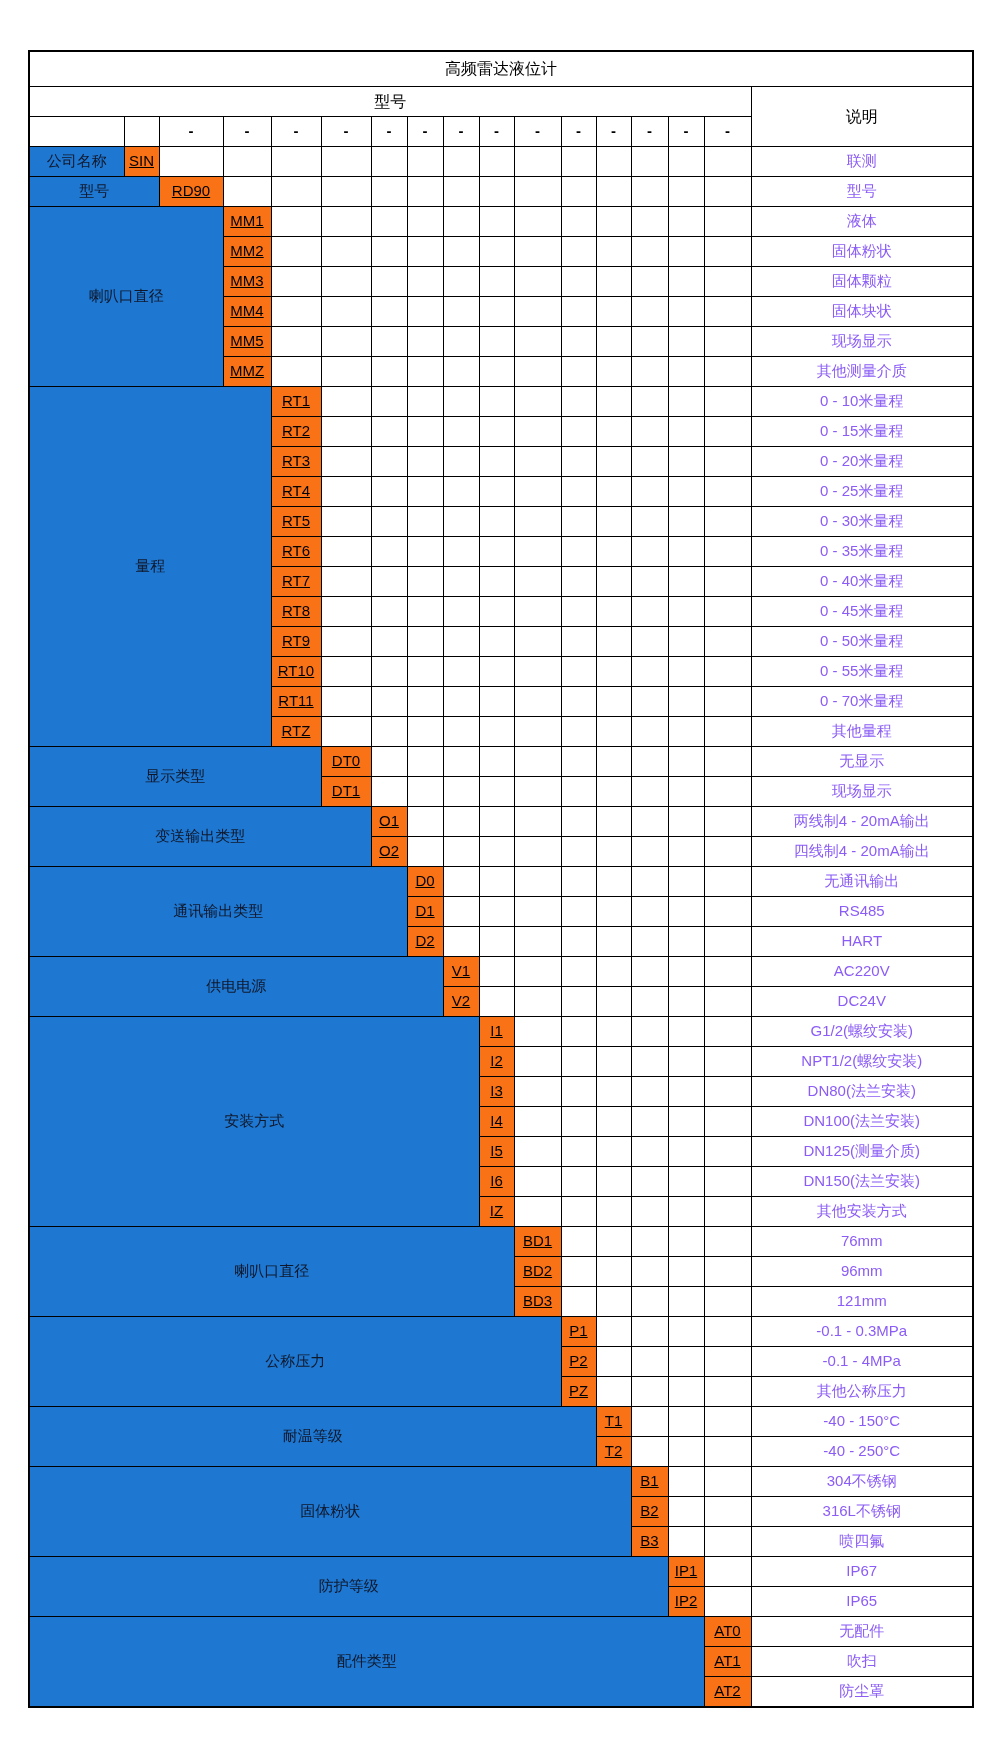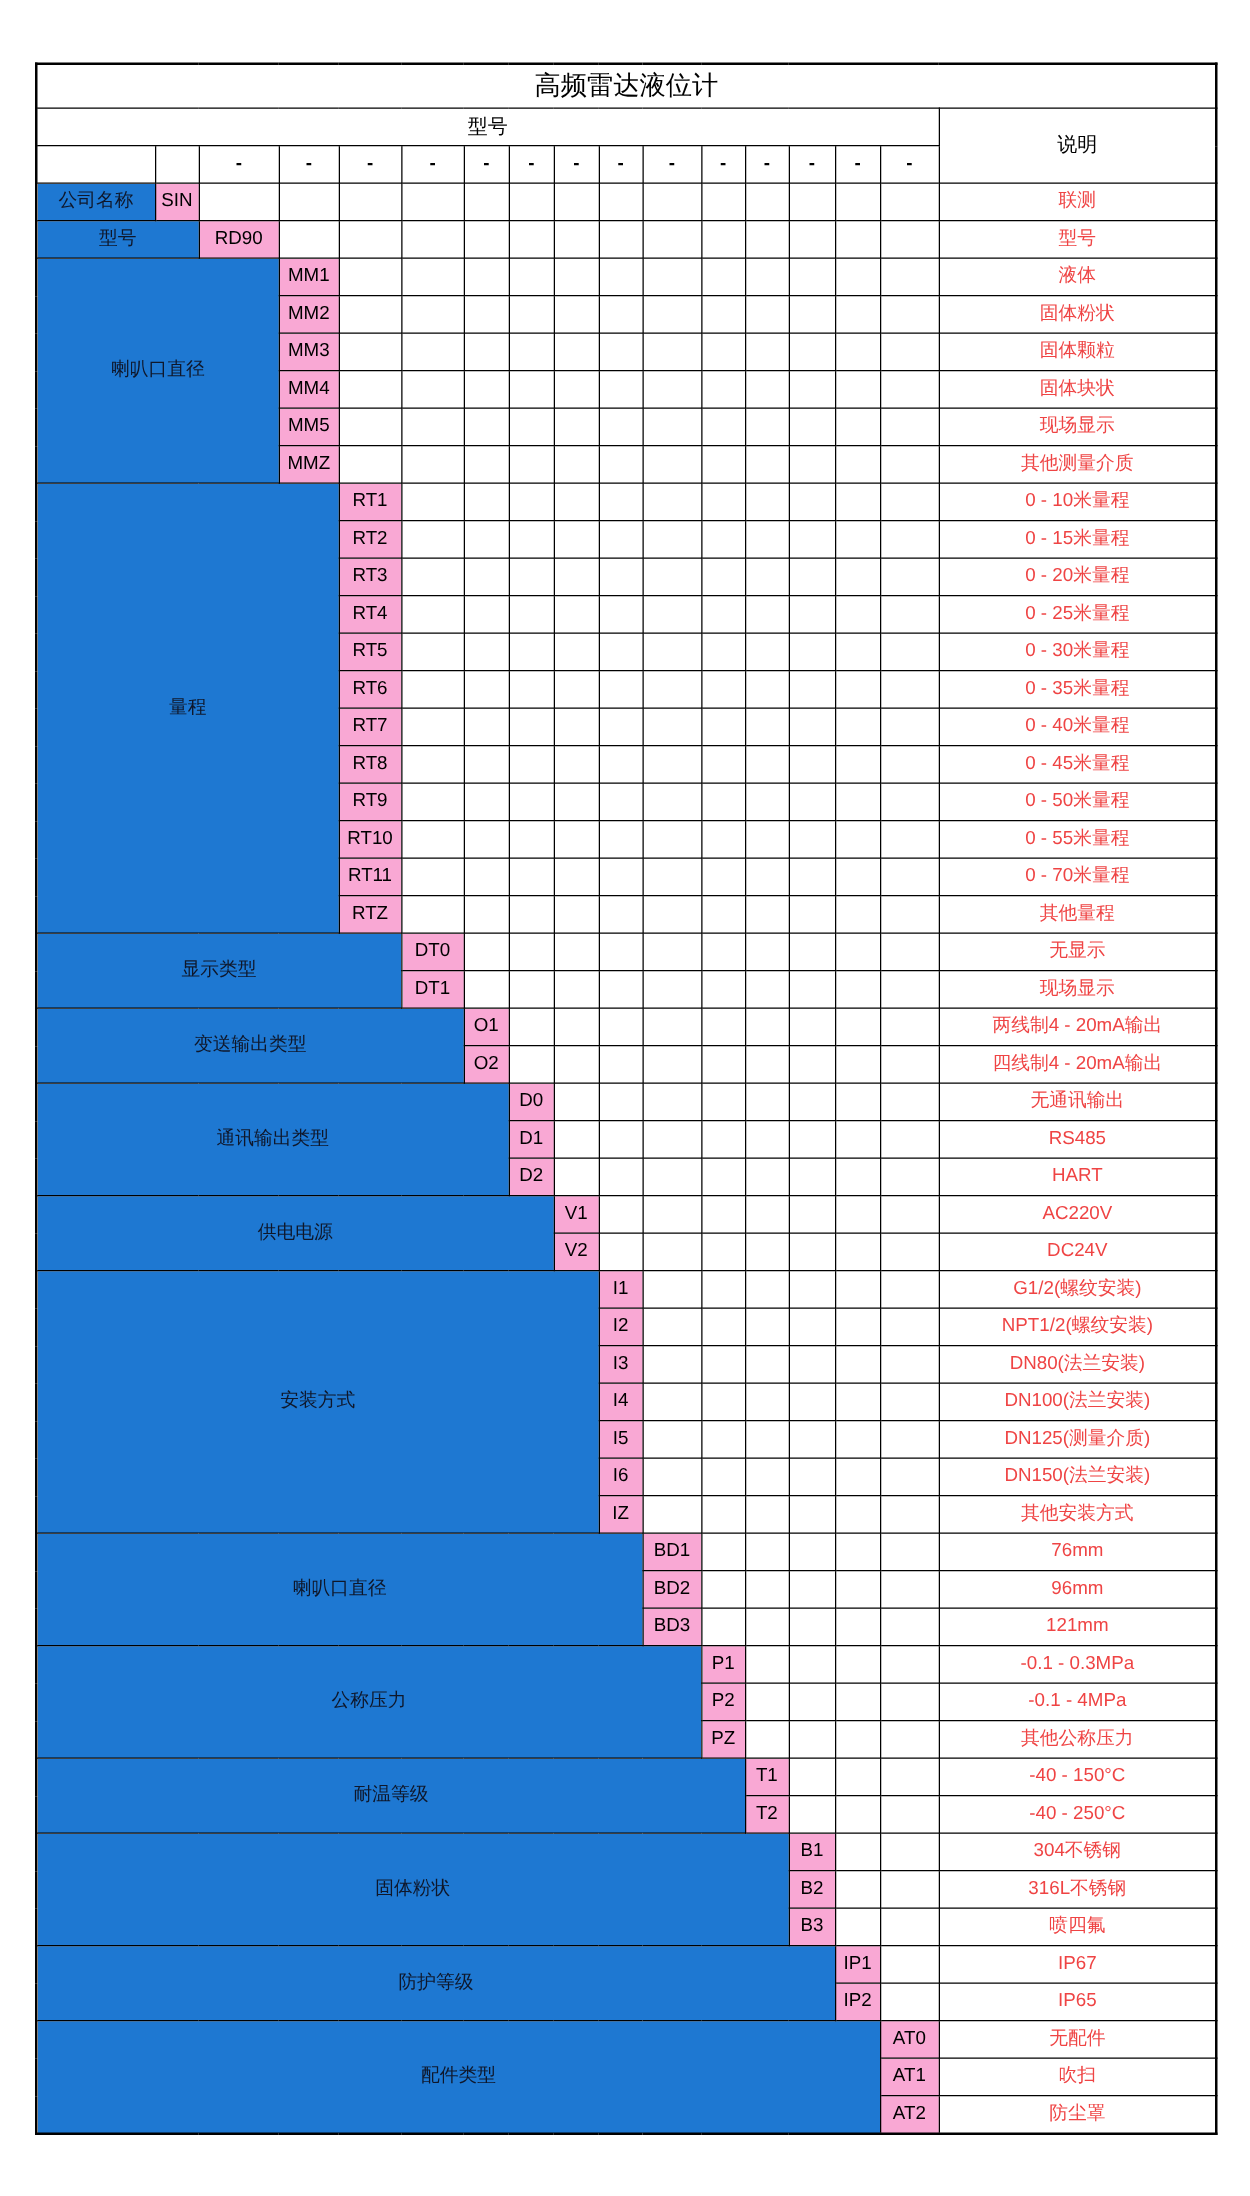--- a/index.html
+++ b/index.html
@@ -29,36 +29,37 @@
     padding: 0;
     text-align: center;
     vertical-align: middle;
     font-size: 15px;
     line-height: 1.1;
     overflow: hidden;
     white-space: nowrap;
   }
   tr.title-row td {
     height: 34px;
-    font-size: 21px;
+    font-size: 16px;
   }
   tr.header-row td {
     font-size: 16px;
   }
   td.blue {
     background: var(--blue, #1E78D2);
     color: #0f172a;
   }
   td.code {
-    background: #f9a8d4;
+    background: #f97316;
     color: #000000;
+    text-decoration: underline;
   }
   td.desc {
     background: #ffffff;
-    color: #ef4444;
+    color: #8b5cf6;
   }
   td.dash {
     font-weight: bold;
   }
 </style>
 </head>
 <body>
 
 <div class="page">
   <table class="sel-table">

